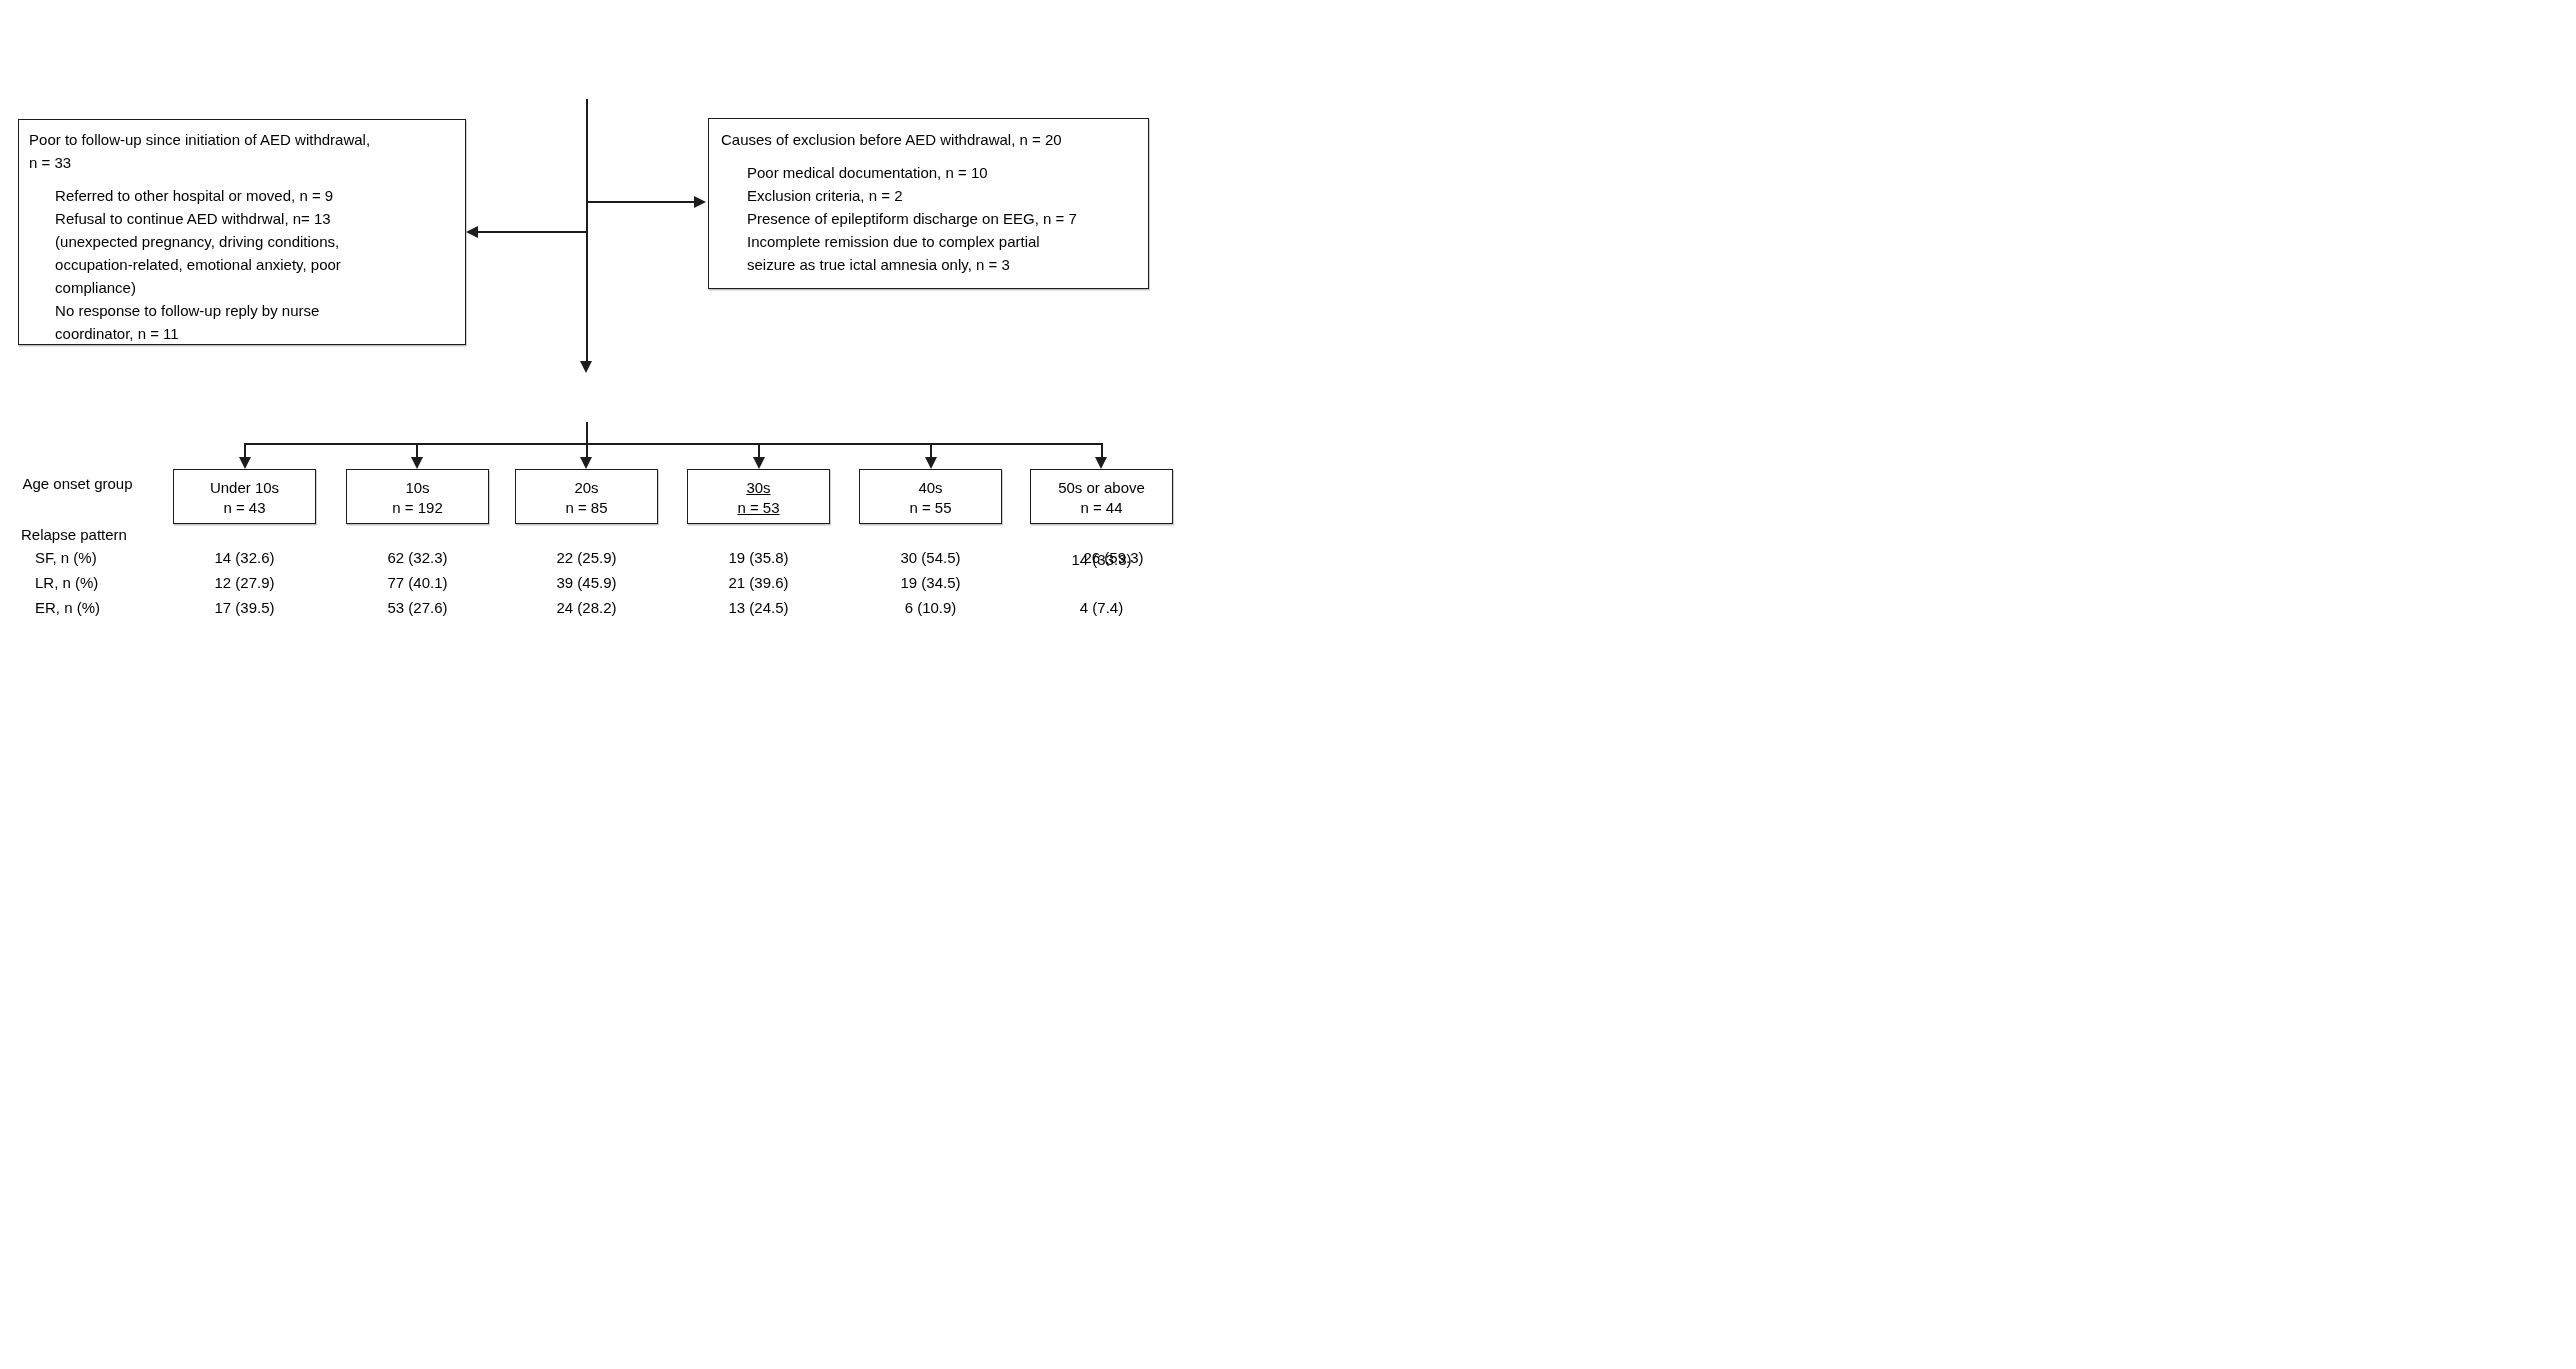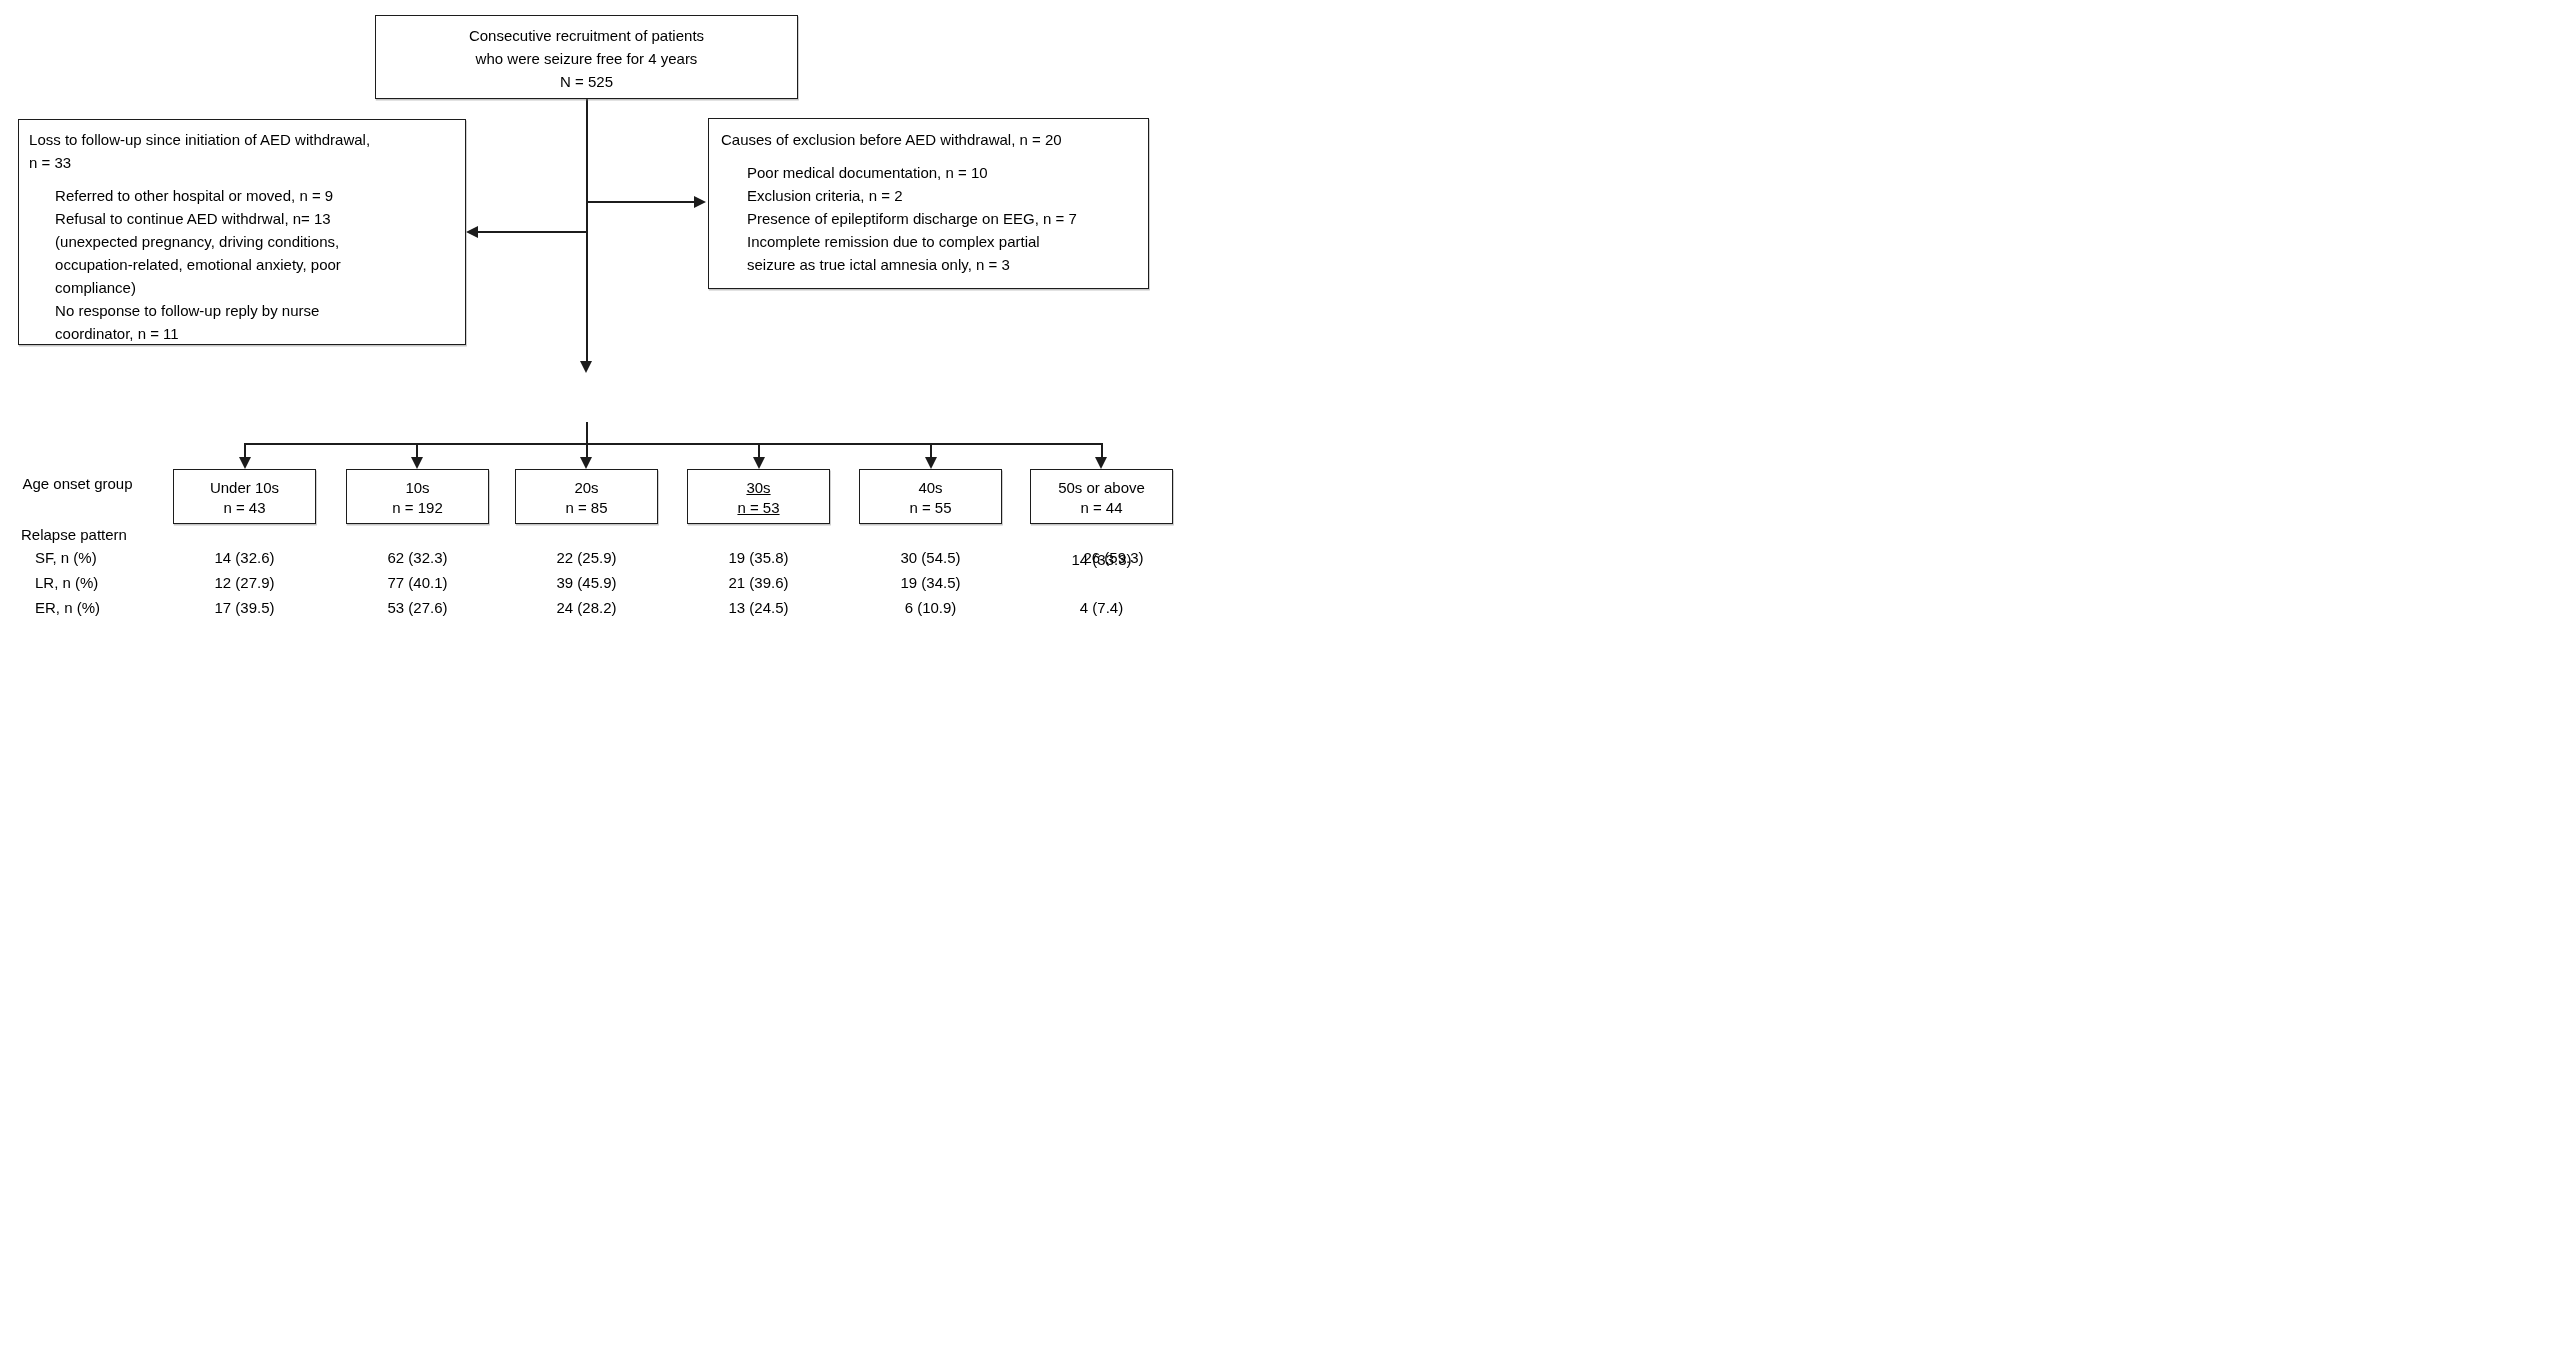--- a/index.html
+++ b/index.html
@@ -76,28 +76,23 @@
   <div class="arrow down" style="left:411px;  top:457px;"></div>
   <div class="vline" style="left:586px;  top:443px; height:15px;"></div>
   <div class="arrow down" style="left:580px;  top:457px;"></div>
   <div class="vline" style="left:758px;  top:443px; height:15px;"></div>
   <div class="arrow down" style="left:753px;  top:457px;"></div>
   <div class="vline" style="left:930px; top:443px; height:15px;"></div>
   <div class="arrow down" style="left:925px; top:457px;"></div>
   <div class="vline" style="left:1101px; top:443px; height:15px;"></div>
   <div class="arrow down" style="left:1095px; top:457px;"></div>
 
-  <div class="box top-box ctr">
-    <span class="bline">Consecutive recruitment of patients</span>
-    <span class="bline">who were seizure free for 4 years</span>
-    <span class="bline">N = 525</span>
-  </div>
 
   <div class="box left-box">
-    <span class="bline">Loss to follow-up since initiation of AED withdrawal,</span>
+    <span class="bline">Poor to follow-up since initiation of AED withdrawal,</span>
     <span class="bline">n = 33</span>
     <div class="items">
       <span class="bline">Referred to other hospital or moved, n = 9</span>
       <span class="bline">Refusal to continue AED withdrwal, n= 13</span>
       <span class="bline">(unexpected pregnancy, driving conditions,</span>
       <span class="bline">occupation-related, emotional anxiety, poor</span>
       <span class="bline">compliance)</span>
       <span class="bline">No response to follow-up reply by nurse</span>
       <span class="bline">coordinator, n = 11</span>
     </div>

